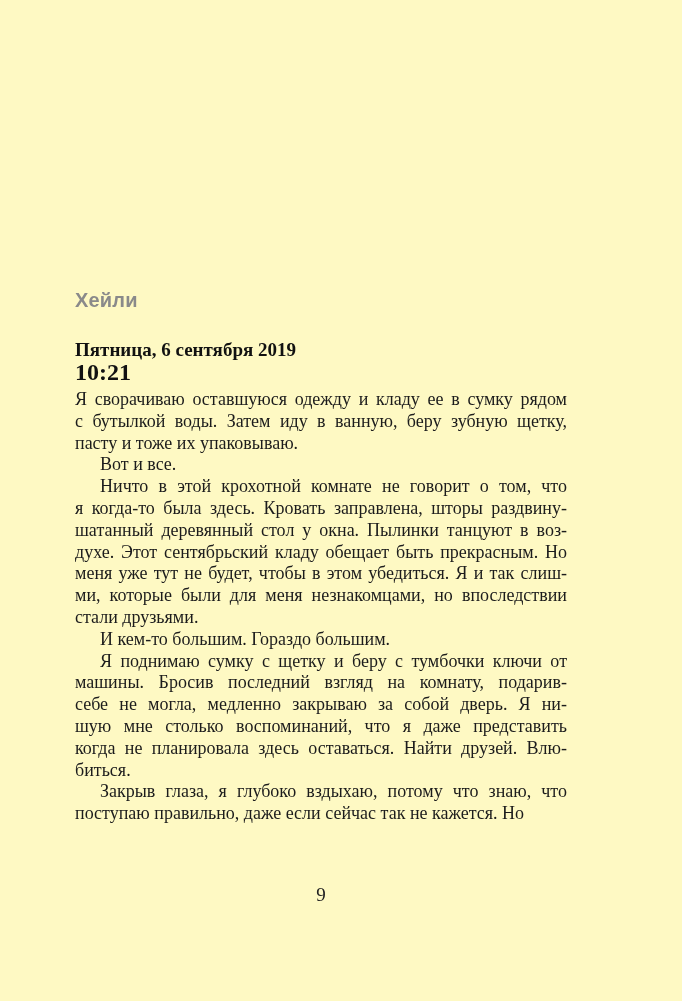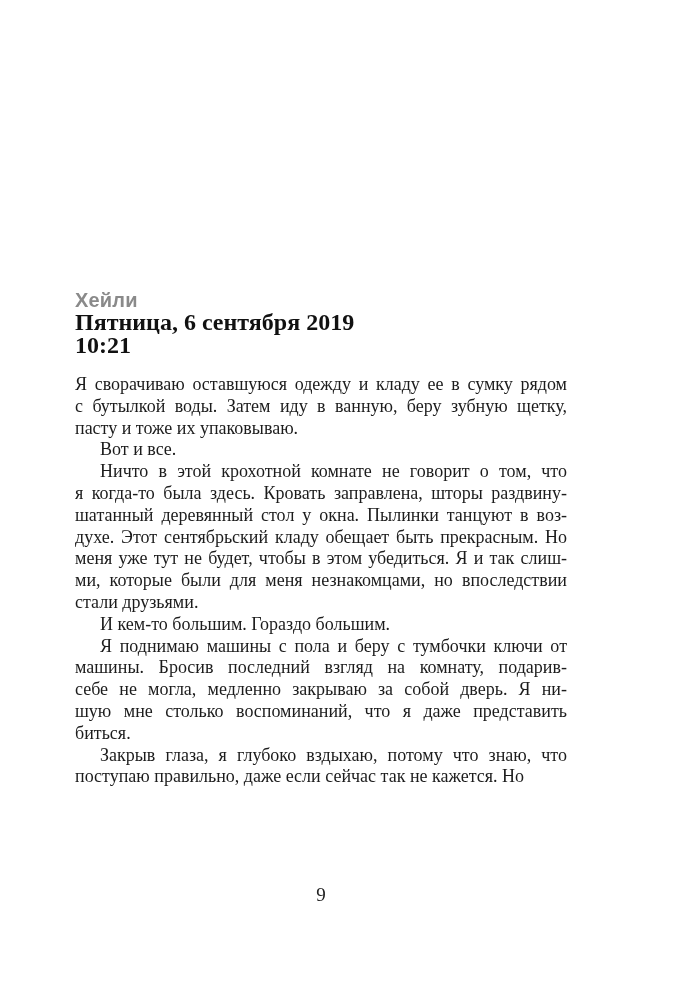--- a/index.html
+++ b/index.html
@@ -4,53 +4,54 @@
 <style>
   html, body {
     margin: 0;
     padding: 0;
     background: #e8e8e8;
   }
   .page {
     position: relative;
     width: 682px;
     height: 1001px;
-    background: #ffffff;
+    background: #fef9c3;
     overflow: hidden;
     font-family: "Liberation Serif", "DejaVu Serif", serif;
     color: #1c1c1c;
   }
   .content {
     position: absolute;
     left: 75px;
     top: 289px;
     width: 492px;
   }
   .chapter-header {
     font-family: "Liberation Sans", "DejaVu Sans", sans-serif;
     font-weight: bold;
     font-size: 20px;
     line-height: 22px;
     color: #8a8a8a;
     letter-spacing: 0.2px;
   }
   .entry-heading {
+    margin-top: 27px;
     font-weight: bold;
-    font-size: 24px;
+    font-size: 19px;
     line-height: 23px;
     color: #111111;
   }
   .entry-time {
     font-weight: bold;
     font-size: 24px;
     line-height: 23px;
     color: #111111;
   }
   .body-text {
-    margin-top: 17px;
+    margin-top: 5px;
     font-size: 18px;
     color: #1c1c1c;
   }
   .body-text .line {
     line-height: 21.8px;
     text-align: justify;
     text-align-last: justify;
     white-space: normal;
   }
   .body-text .line.last {
@@ -83,23 +84,24 @@
         <div class="line last">пасту и тоже их упаковываю.</div>
         <div class="line last indent">Вот и все.</div>
         <div class="line indent">Ничто в этой крохотной комнате не говорит о том, что</div>
         <div class="line">я когда-то была здесь. Кровать заправлена, шторы раздвину-</div>
         <div class="line">шатанный деревянный стол у окна. Пылинки танцуют в воз-</div>
         <div class="line">духе. Этот сентябрьский кладу обещает быть прекрасным. Но</div>
         <div class="line">меня уже тут не будет, чтобы в этом убедиться. Я и так слиш-</div>
         <div class="line">ми, которые были для меня незнакомцами, но впоследствии</div>
         <div class="line last">стали друзьями.</div>
         <div class="line last indent">И кем-то большим. Гораздо большим.</div>
-        <div class="line indent">Я поднимаю машины с пола и беру с тумбочки ключи от</div>
+        <div class="line indent">Я поднимаю сумку с щетку и беру с тумбочки ключи от</div>
         <div class="line">машины. Бросив последний взгляд на комнату, подарив-</div>
         <div class="line">себе не могла, медленно закрываю за собой дверь. Я ни-</div>
         <div class="line">шую мне столько воспоминаний, что я даже представить</div>
+        <div class="line">когда не планировала здесь оставаться. Найти друзей. Влю-</div>
         <div class="line last">биться.</div>
         <div class="line indent">Закрыв глаза, я глубоко вздыхаю, потому что знаю, что</div>
         <div class="line last">поступаю правильно, даже если сейчас так не кажется. Но</div>
       </div>
   </div>
   <div class="page-number">9</div>
 </div>
 
 </body></html>

